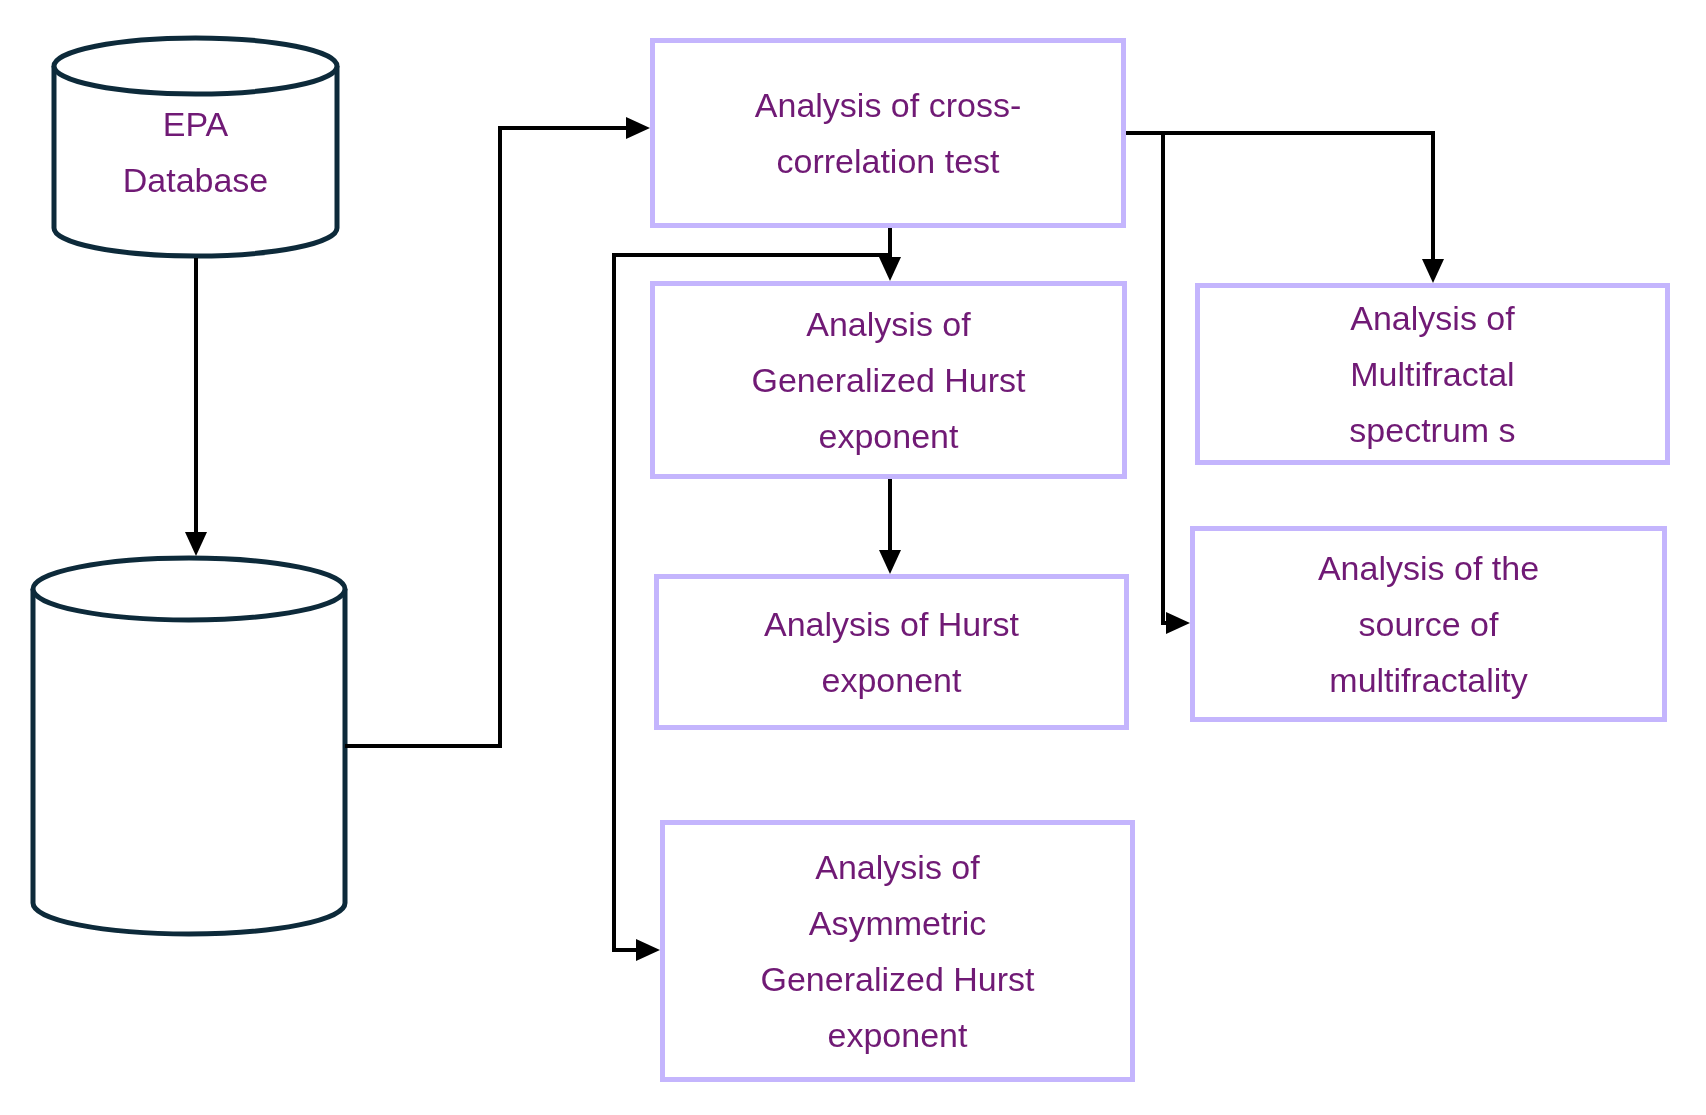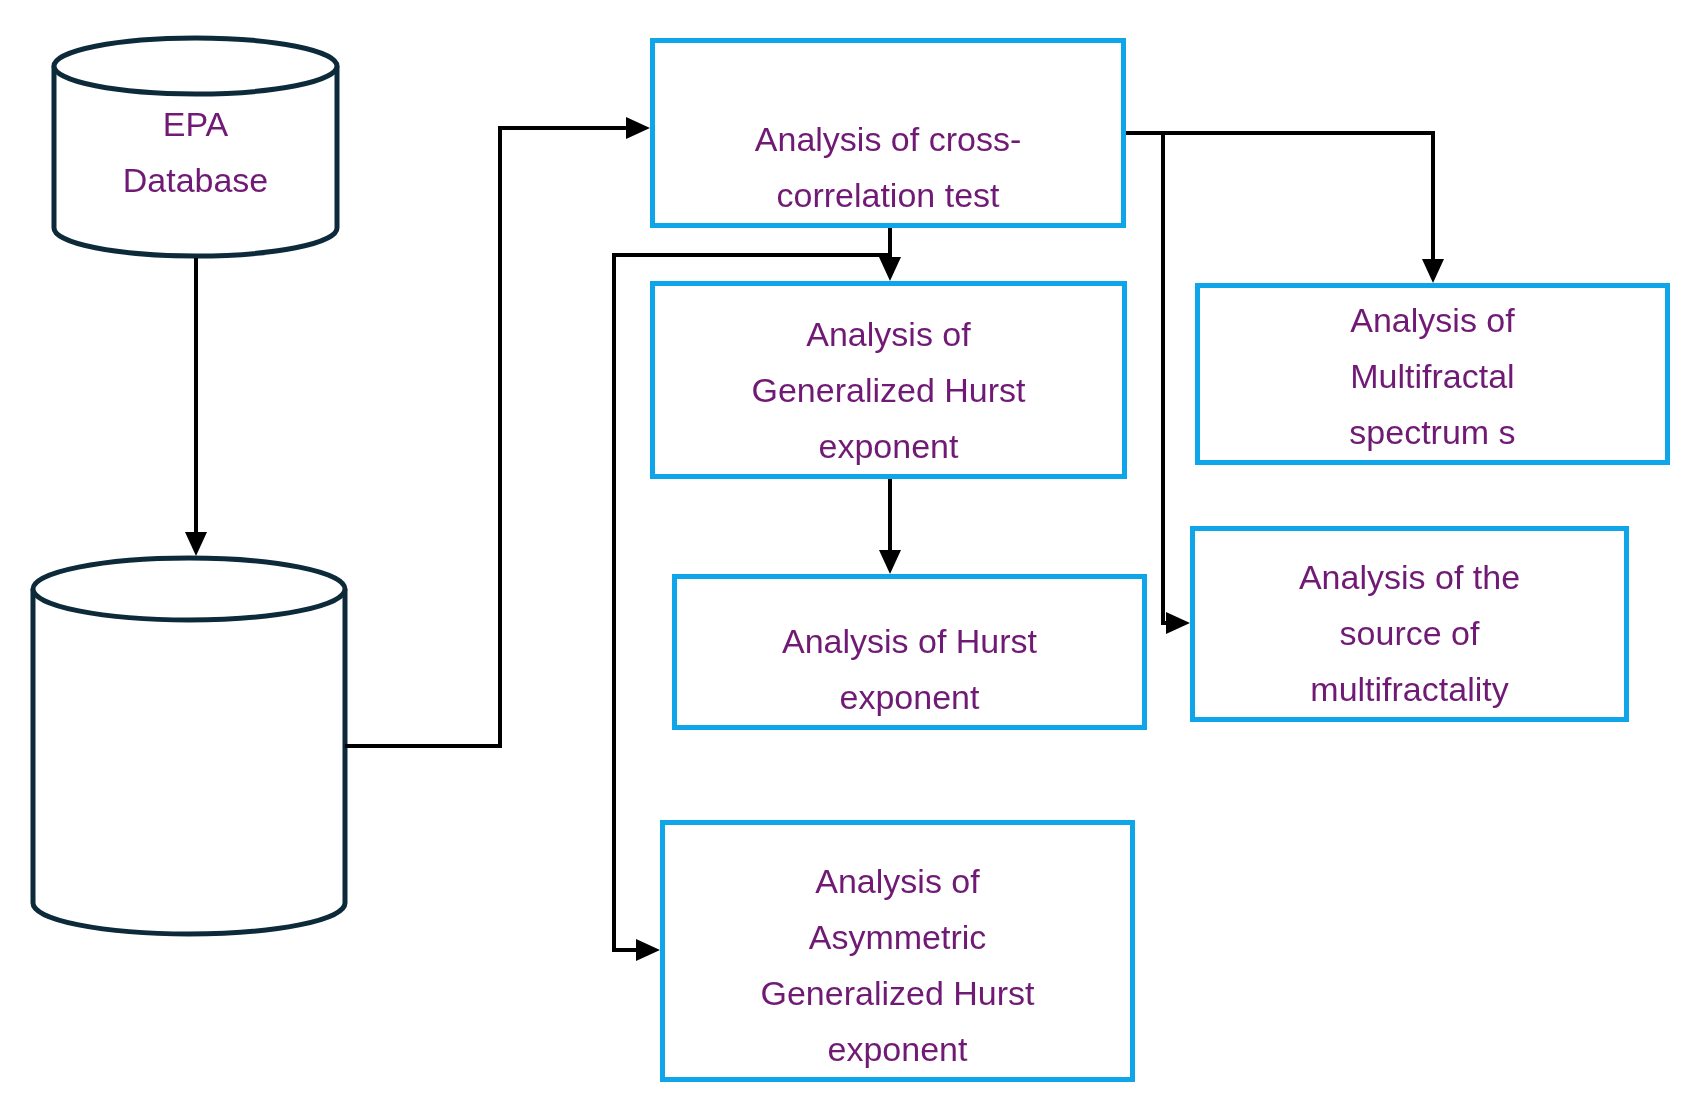--- a/index.html
+++ b/index.html
@@ -11,23 +11,23 @@
     color:#000000;
     overflow:hidden;
   }
   .layer{position:absolute;left:0;top:0;width:1706px;height:1115px;}
   .shape-stroke{stroke:#0d2a3a;stroke-width:5;fill:#ffffff;}
   .edge{stroke:#000000;stroke-width:4;fill:none;stroke-linejoin:miter;}
   .arrowhead{fill:#000000;stroke:none;}
   .node-box{
     position:absolute;
     box-sizing:border-box;
-    border:5px solid #0ea5e9;
+    border:5px solid #c4b5fd;
     background:#ffffff;
-    display:flex;align-items:flex-end;justify-content:center;
+    display:flex;align-items:center;justify-content:center;
   }
   .node-label{
     white-space:pre-line;
     text-align:center;
     font-size:34px;
     line-height:56px;
     color:#701a75;
   }
   .cyl-label{
     position:absolute;
@@ -99,37 +99,37 @@
     <div class="node-label">Analysis of cross-
 correlation test</div>
   </div>
 
   <div class="node-box" style="left:650px;top:281px;width:477px;height:198px;">
     <div class="node-label">Analysis of
 Generalized Hurst
 exponent</div>
   </div>
 
-  <div class="node-box" style="left:654px;top:574px;width:475px;height:156px;margin-left:18px;">
+  <div class="node-box" style="left:654px;top:574px;width:475px;height:156px;">
     <div class="node-label">Analysis of Hurst
 exponent</div>
   </div>
 
   <div class="node-box" style="left:660px;top:820px;width:475px;height:262px;">
     <div class="node-label">Analysis of
 Asymmetric
 Generalized Hurst
 exponent</div>
   </div>
 
   <div class="node-box" style="left:1195px;top:283px;width:475px;height:182px;">
     <div class="node-label">Analysis of
 Multifractal
 spectrum s</div>
   </div>
 
-  <div class="node-box" style="left:1190px;top:526px;width:439px;height:196px;">
+  <div class="node-box" style="left:1190px;top:526px;width:477px;height:196px;">
     <div class="node-label">Analysis of the
 source of
 multifractality</div>
   </div>
 
 </div>
 
 </body></html>

